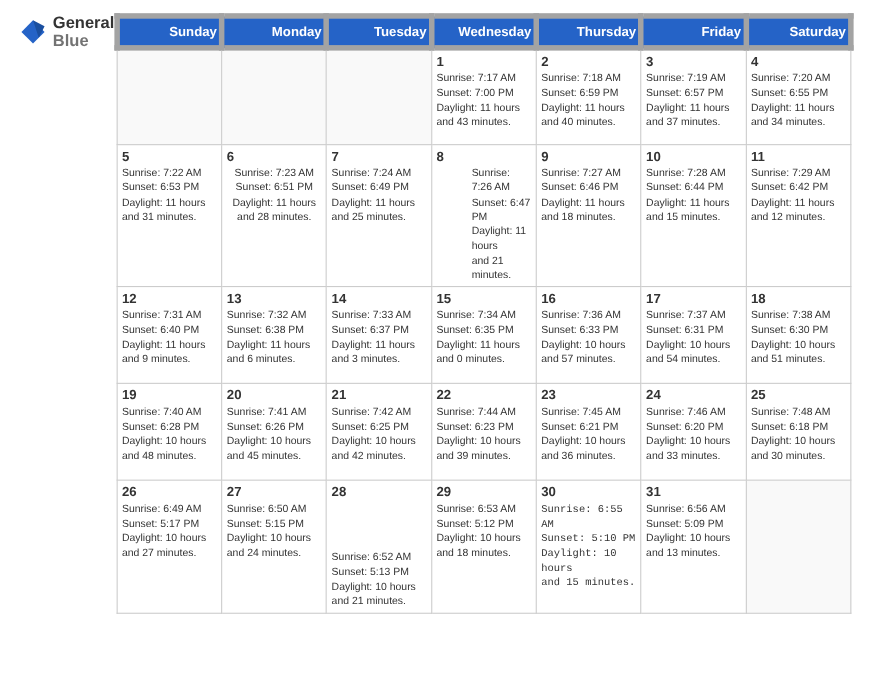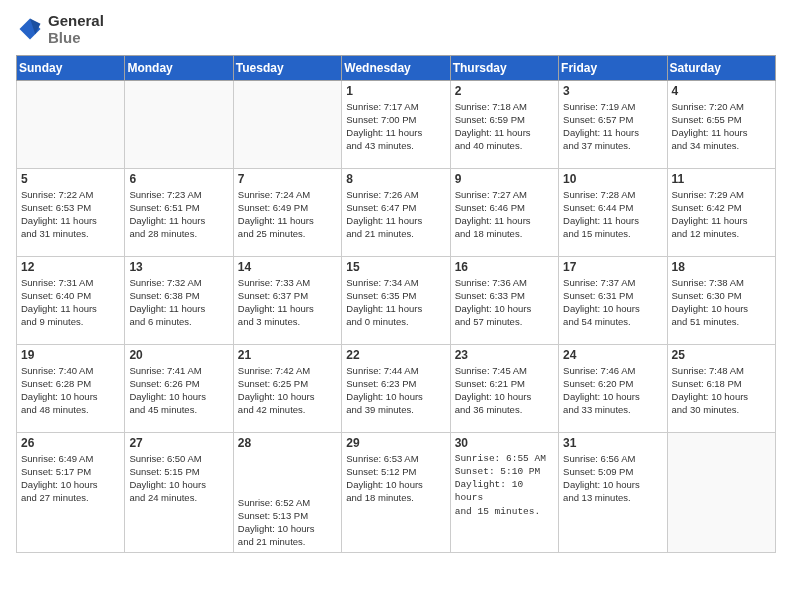--- a/index.html
+++ b/index.html
@@ -8,21 +8,21 @@
       height: 612px;
       font-family: Arial, sans-serif;
       background: #fff;
       overflow: hidden;
     }
     .page {
       width: 792px;
       height: 500px;
       padding: 12px 16px 12px 16px;
       display: flex;
-      flex-direction: column;
+      flex-direction: row;
     }
     .header {
       display: flex;
       justify-content: space-between;
       align-items: flex-start;
       margin-bottom: 8px;
     }
     .logo {
       display: flex;
       align-items: center;
@@ -48,25 +48,25 @@
     .calendar {
       flex: 1;
       border: 1px solid #ccc;
       border-collapse: collapse;
       width: 100%;
       table-layout: fixed;
     }
     .calendar th {
       background-color: #2563c7;
       color: #fff;
-      text-align: left;
+      text-align: right;
       font-size: 12px;
       font-weight: bold;
       padding: 5px 2px;
-      border: 1px solid #a3a3a3;
+      border: 5px solid #a3a3a3;
     }
     .calendar td {
       vertical-align: top;
       border: 1px solid #ccc;
       padding: 3px 4px;
       font-size: 10px;
       color: #333;
       height: 88px;
       width: calc(100% / 7);
     }
@@ -160,35 +160,35 @@
         <tr class="week-row">
           <td>
             <span class="day-num">5</span>
             <div class="day-info" style="white-space: pre-line;">Sunrise: 7:22 AM
 Sunset: 6:53 PM
 Daylight: 11 hours
 and 31 minutes.</div>
           </td>
           <td>
             <span class="day-num">6</span>
-            <div class="day-info" style="white-space: pre-line;">Sunrise: 7:23 AM
+            <div class="day-info" style="white-space: pre-line; text-align: center;">Sunrise: 7:23 AM
 Sunset: 6:51 PM
 Daylight: 11 hours
 and 28 minutes.</div>
           </td>
           <td>
             <span class="day-num">7</span>
             <div class="day-info" style="white-space: pre-line;">Sunrise: 7:24 AM
 Sunset: 6:49 PM
 Daylight: 11 hours
 and 25 minutes.</div>
           </td>
           <td>
             <span class="day-num">8</span>
-            <div class="day-info" style="white-space: pre-line;">Sunrise: 7:26 AM
+            <div class="day-info" style="white-space: pre-line; margin-left: 32px;">Sunrise: 7:26 AM
 Sunset: 6:47 PM
 Daylight: 11 hours
 and 21 minutes.</div>
           </td>
           <td>
             <span class="day-num">9</span>
             <div class="day-info" style="white-space: pre-line;">Sunrise: 7:27 AM
 Sunset: 6:46 PM
 Daylight: 11 hours
 and 18 minutes.</div>

